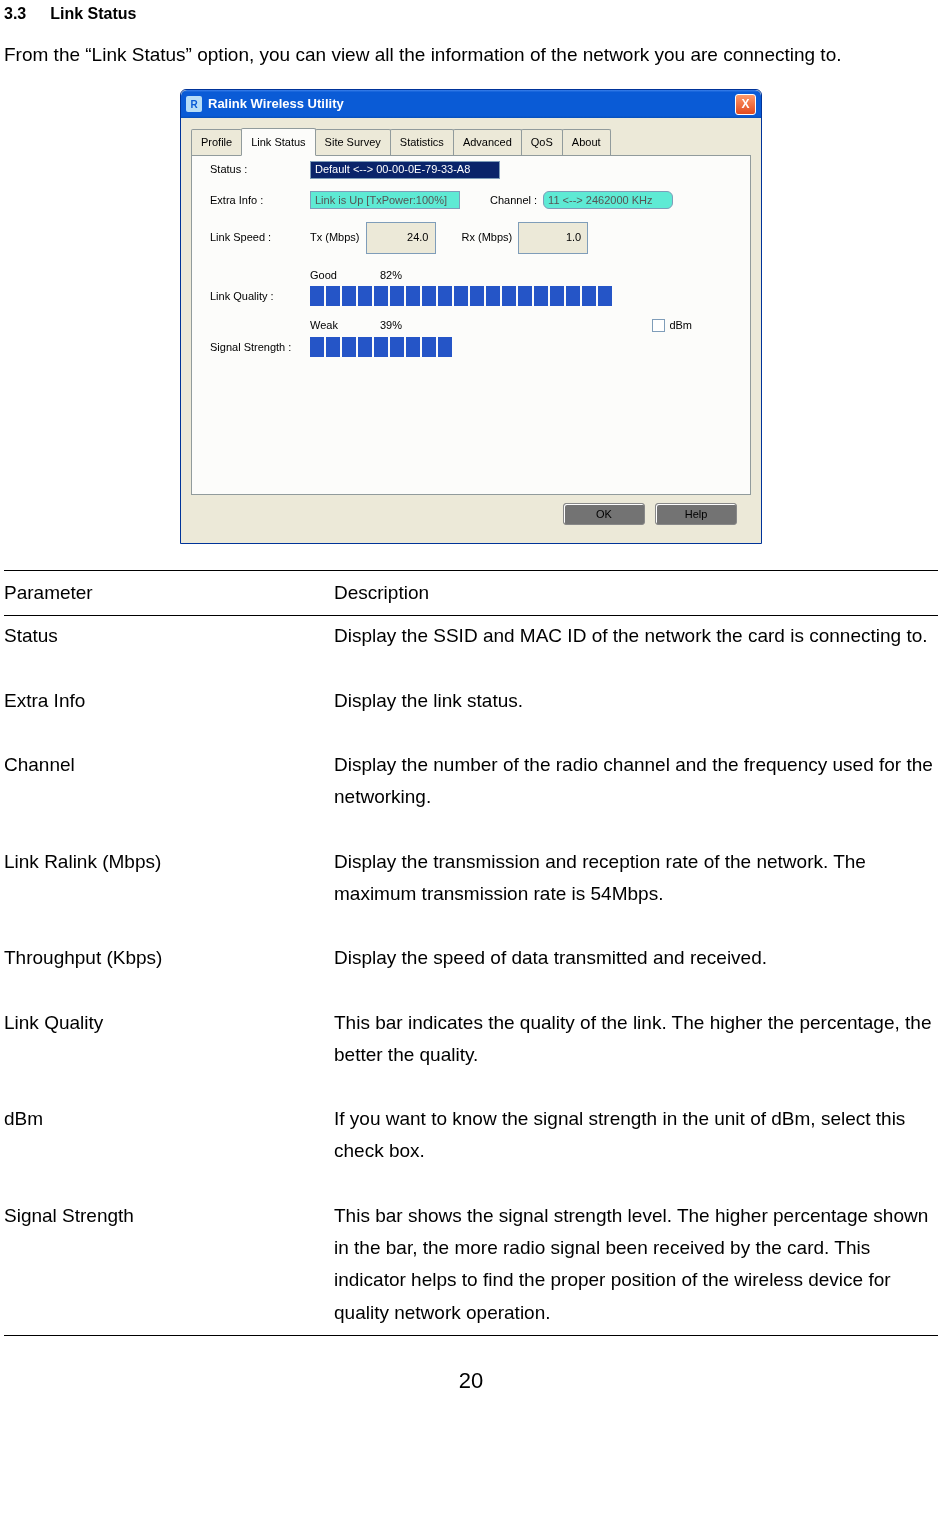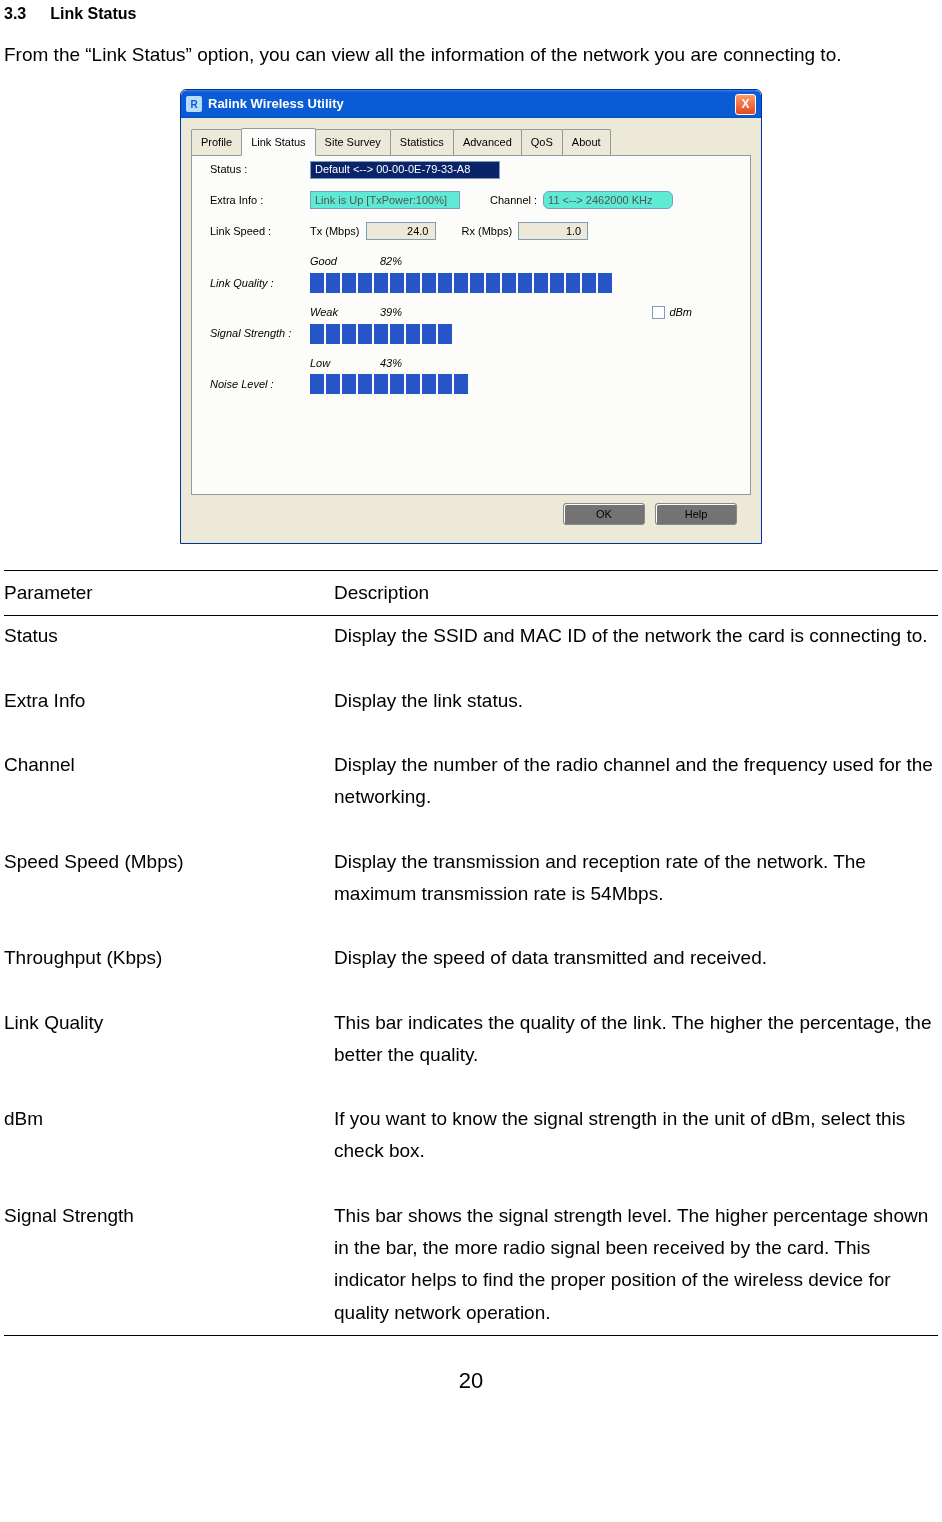--- a/index.html
+++ b/index.html
@@ -105,26 +105,26 @@
       display: inline-flex;
       align-items: center;
     }
     .field.status-f { background: #0a246a; color: #fff; width: 190px; border: 1px solid #7f9db9;}
     .field.extra-f { width: 150px; }
     .field.chan-f { width: 130px; border-radius: 6px; }
     .pair-wrap { display: flex; align-items: center; }
     .smlbl { margin-right: 6px; }
     .smfield {
       width: 70px; text-align: right; background: #ece9d8;
-      border: 1px solid #7f9db9; height: 18px; padding: 1px 6px; font-size: 11px;
+      border: 1px solid #7f9db9; height: 32px; padding: 1px 6px; font-size: 11px;
       display: inline-flex; align-items: center; justify-content: flex-end;
     }
     .gap { width: 30px; }
     .gap2 { width: 26px; }
-    .bar-section { margin-bottom: 10px; margin-top: 2px; font-style: italic;}
+    .bar-section { margin-bottom: 10px; margin-top: 2px;}
     .bar-label-line {
       display: flex; padding-left: 100px; font-size: 11px; margin-bottom: 2px;
       align-items: center;
     }
     .bar-label-line .word { width: 70px; }
     .bar-label-line .pct { width: 60px; }
     .bar-label-line .cbwrap { margin-left: auto; margin-right: 40px; display: flex; align-items: center; }
     .cb {
       width: 13px; height: 13px; border: 1px solid #7f9db9; background: #fff; margin-right: 4px;
     }
@@ -270,41 +270,20 @@
                 <span class="seg"></span>
                 <span class="seg"></span>
                 <span class="seg"></span>
                 <span class="seg"></span>
                 <span class="seg"></span>
                 <span class="seg"></span>
               </div>
           </div>
         </div>
 
-        <div class="bar-section">
-          <div class="bar-label-line">
-            <span class="word">Low</span>
-            <span class="pct">43%</span>
-          </div>
-          <div class="bar-row">
-            <span class="lbl">Noise Level :</span>
-            <div class="bar-track" id="bar-nl">
-                <span class="seg"></span>
-                <span class="seg"></span>
-                <span class="seg"></span>
-                <span class="seg"></span>
-                <span class="seg"></span>
-                <span class="seg"></span>
-                <span class="seg"></span>
-                <span class="seg"></span>
-                <span class="seg"></span>
-                <span class="seg"></span>
-              </div>
-          </div>
-        </div>
       </div>
       <div class="bar-bottom-buttons">
         <div class="wbtn">OK</div>
         <div class="wbtn">Help</div>
       </div>
     </div>
   </div>
 </div>
 
 <table class="param-table">
@@ -321,21 +300,21 @@
       </tr>
       <tr>
         <td class="col-param">Extra Info</td>
         <td>Display the link status.</td>
       </tr>
       <tr>
         <td class="col-param">Channel</td>
         <td>Display the number of the radio channel and the frequency used for the networking.</td>
       </tr>
       <tr>
-        <td class="col-param">Speed Speed (Mbps)</td>
+        <td class="col-param">Link Ralink (Mbps)</td>
         <td>Display the transmission and reception rate of the network. The maximum transmission rate is 54Mbps.</td>
       </tr>
       <tr>
         <td class="col-param">Throughput (Kbps)</td>
         <td>Display the speed of data transmitted and received.</td>
       </tr>
       <tr>
         <td class="col-param">Link Quality</td>
         <td>This bar indicates the quality of the link. The higher the percentage, the better the quality.</td>
       </tr>

